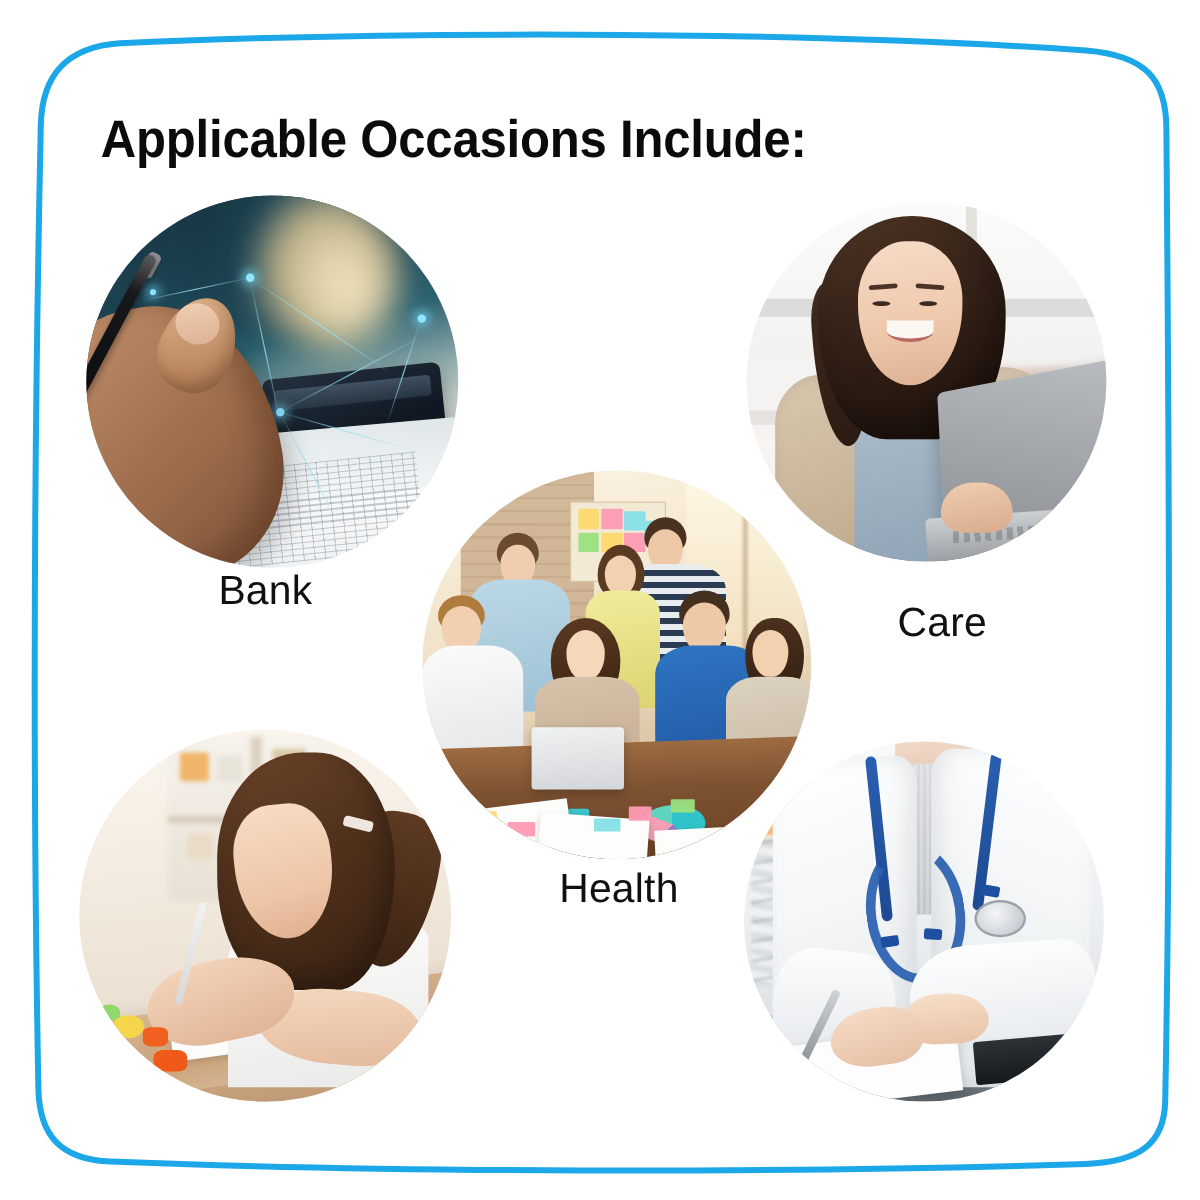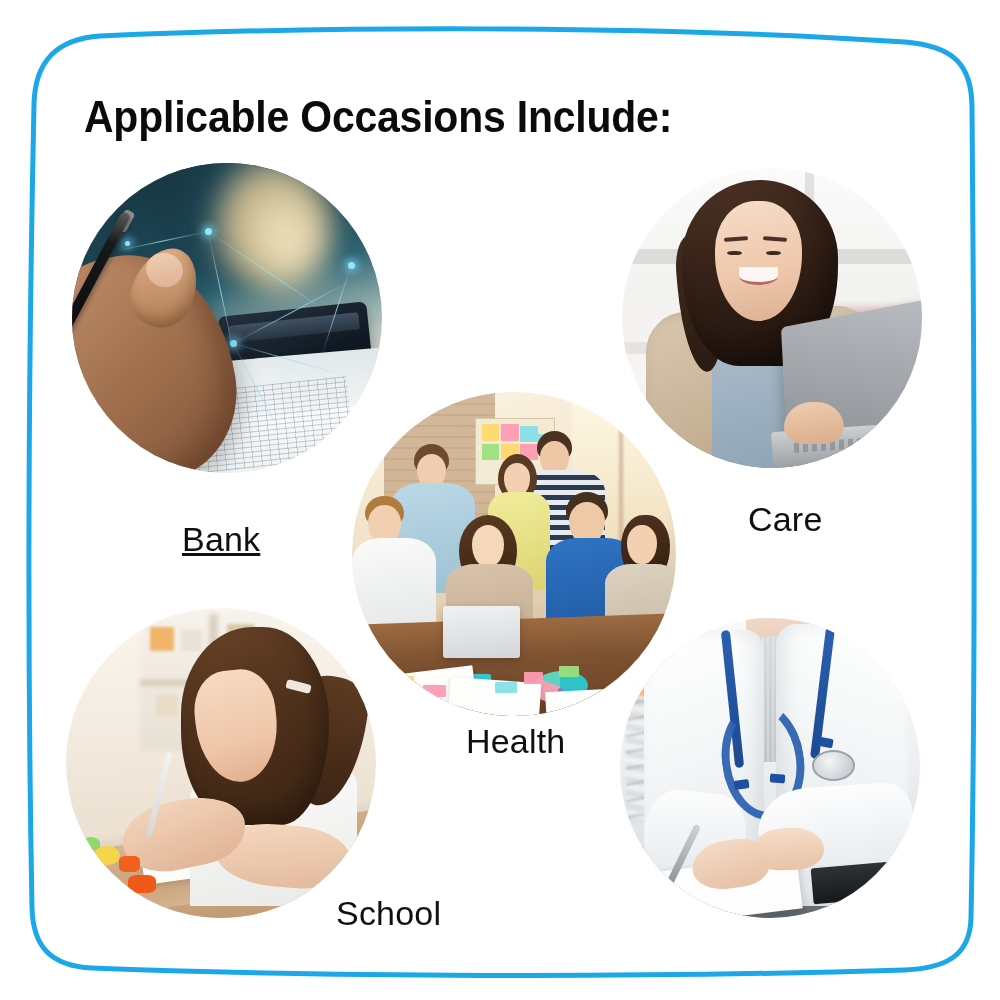--- a/index.html
+++ b/index.html
@@ -298,21 +298,21 @@
       <div class="netdot" style="left:17%;top:25%;width:5px;height:5px;"></div>
 
       <div class="bank-hand"></div>
       <div class="bank-thumb"></div>
       <div class="bank-nail"></div>
       <div class="bank-penclip"></div>
       <div class="bank-pen"></div>
       <div class="bank-pentip"></div>
     </div>
   </div>
-  <div class="lbl" style="left:182px;top:520px;text-decoration:underline;">Bank</div>
+  <div class="lbl" style="left:182px;top:473px;">Bank</div>
 
   <div class="circle" style="left:622px;top:168px;width:300px;height:300px;">
     <div class="scene">
       <div class="home-bg"></div>
       <div class="home-winframe"></div>
       <div class="home-winframe2"></div>
       <div class="home-mull"></div>
       <div class="home-city"></div>
       <div class="home-desk"></div>
       <div class="home-cardL"></div>
@@ -434,21 +434,20 @@
       <div class="sch-armR"></div>
       <div class="sch-arm"></div>
       <div class="sch-pencil"></div>
 
       <div class="foam" style="left:5%;bottom:22%;width:6%;height:4%;background:#8fd96a;border-radius:50% 50% 20% 20%;"></div>
       <div class="foam" style="left:9%;bottom:17%;width:7%;height:5%;background:#f5d64a;border-radius:50%;border:2px solid #f5d64a;"></div>
       <div class="foam" style="left:17%;bottom:15%;width:7%;height:5%;background:#f2601f;"></div>
       <div class="foam" style="left:20%;bottom:8%;width:9%;height:6%;background:#ef5a18;"></div>
     </div>
   </div>
-  <div class="lbl" style="left:336px;top:894px;">School</div>
 
   <div class="circle" style="left:620px;top:618px;width:300px;height:300px;">
     <div class="scene">
       <div class="hc-bg"></div>
       <div class="hc-warm"></div>
       <div class="hc-blind"></div>
       <div class="hc-blindx"></div>
       <div class="hc-glass"></div>
       <div class="hc-glassrefl"></div>
       <div class="hc-neck"></div>

